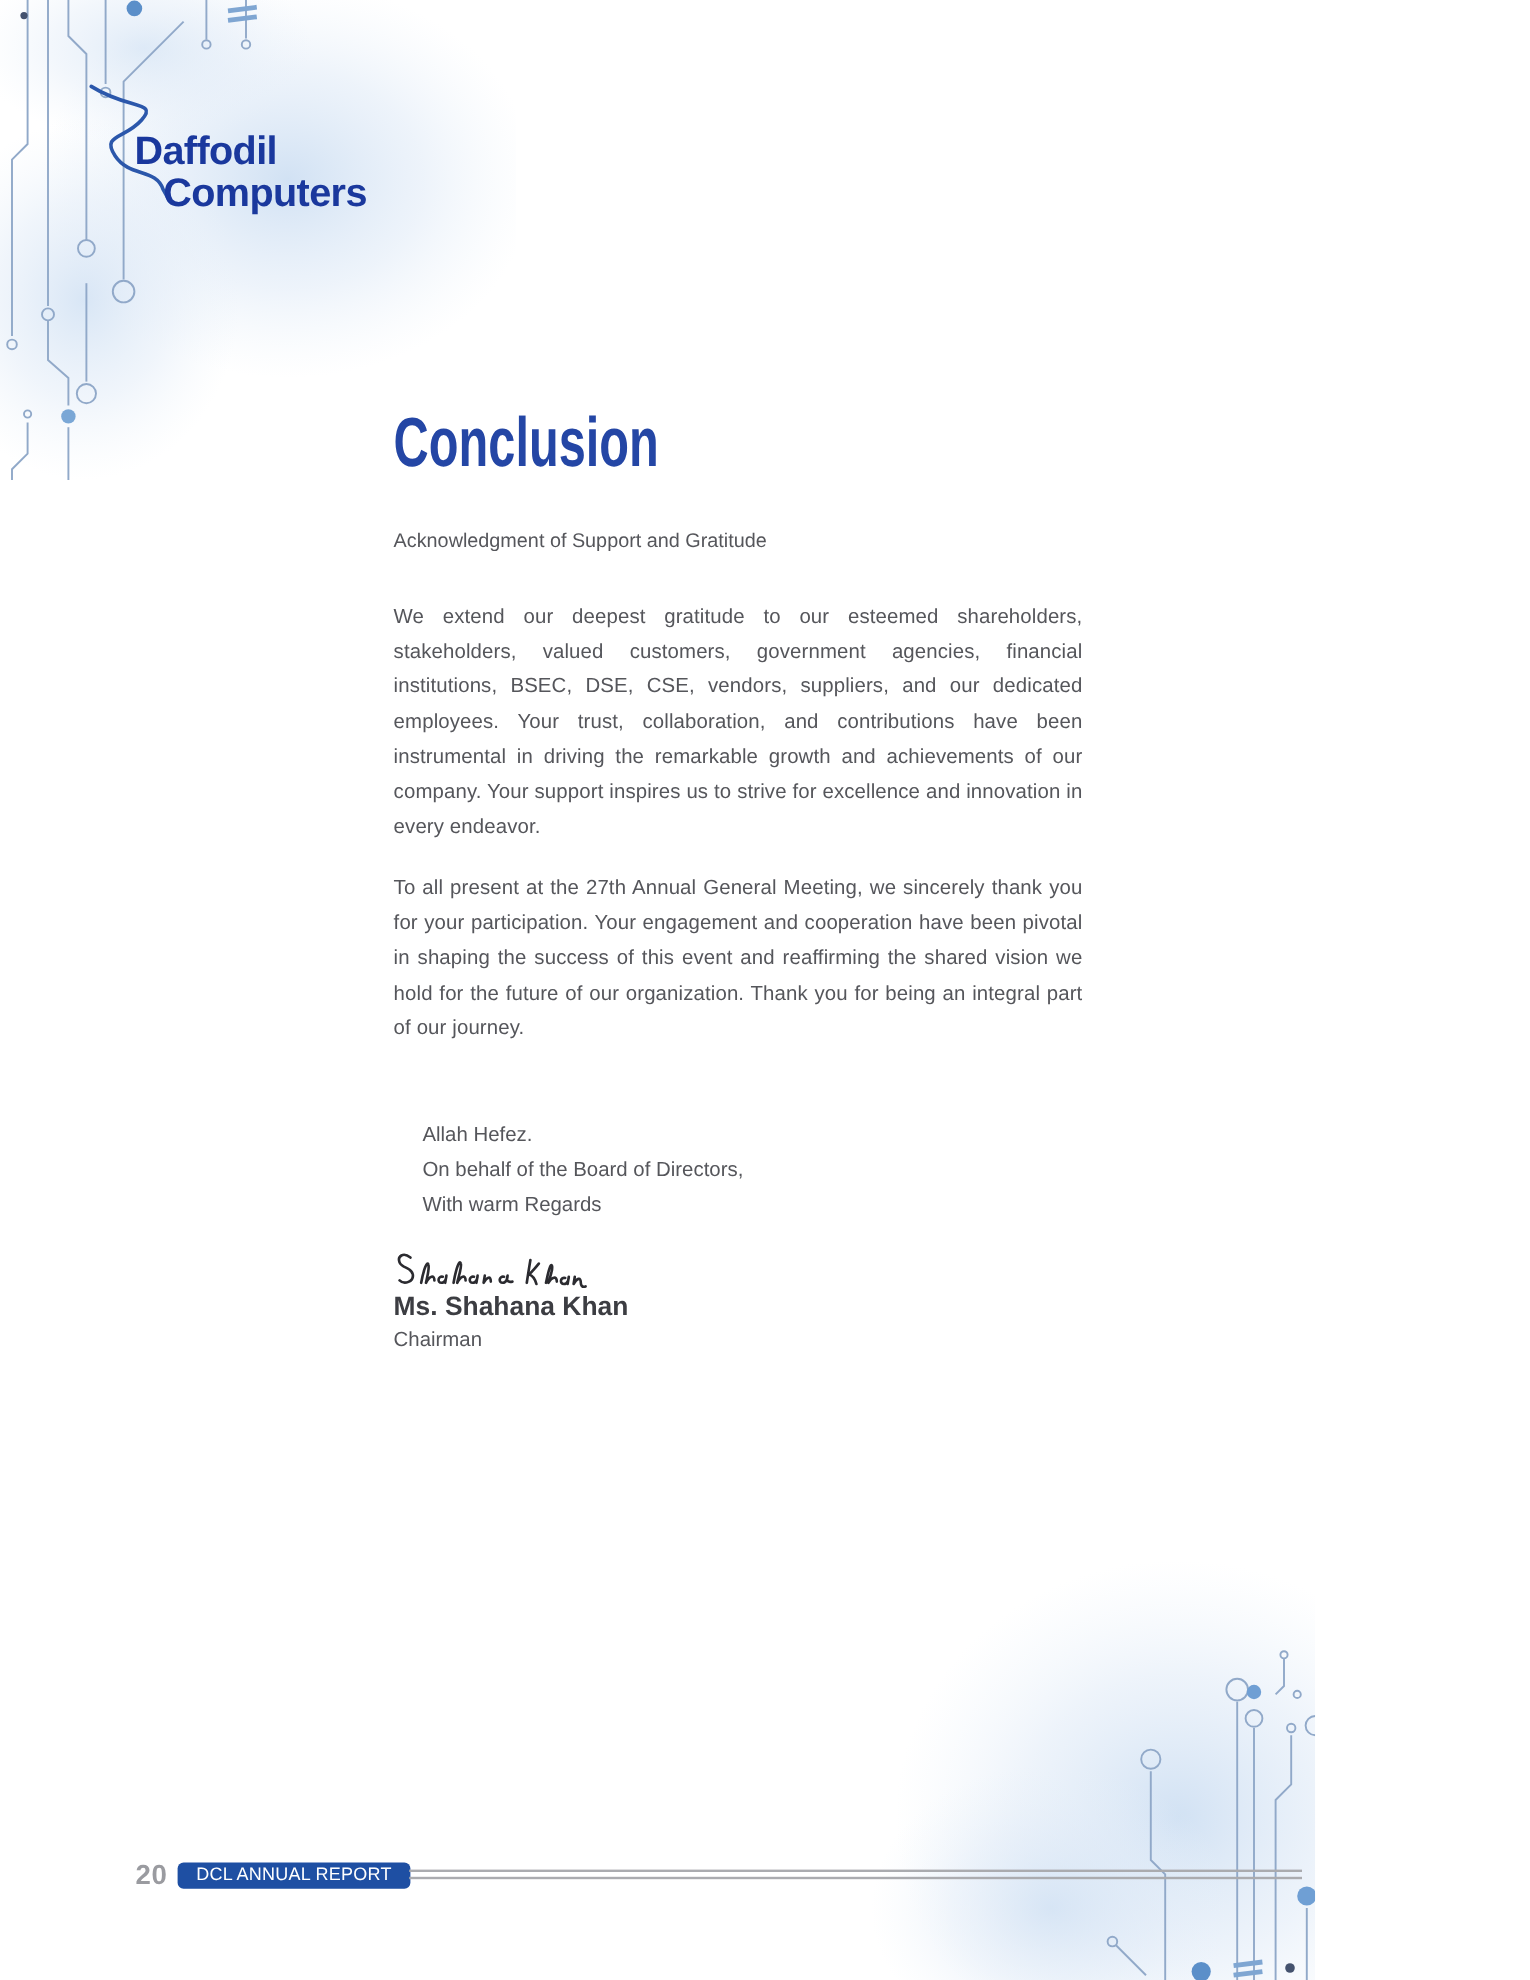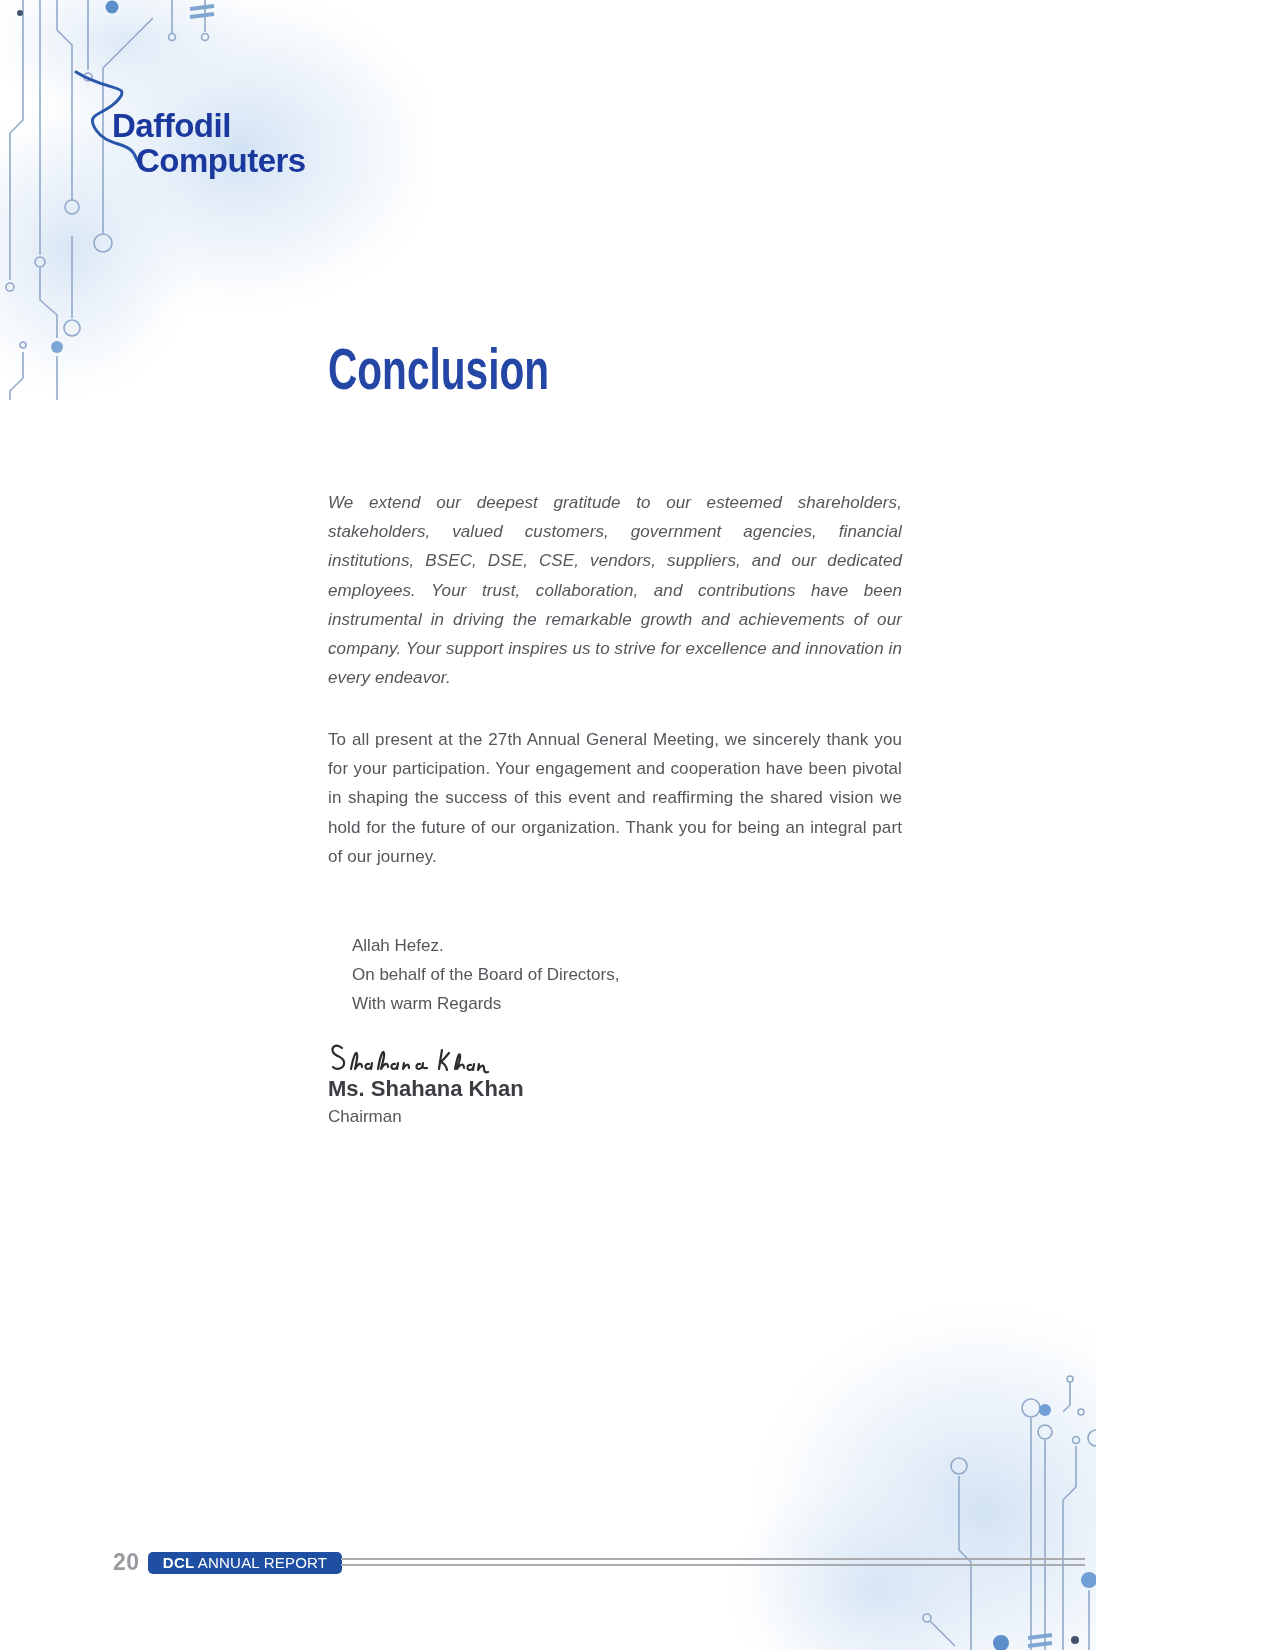--- a/index.html
+++ b/index.html
@@ -32,21 +32,21 @@
   }
   .subtitle{
     position:absolute;top:440px;left:328px;width:574px;
     color:var(--body-gray);font-size:16.5px;line-height:22px;
   }
   .para{
     position:absolute;left:328px;width:574px;
     color:var(--body-gray);font-size:17px;line-height:29.2px;
     text-align:justify;letter-spacing:0.1px;
   }
-  .para1{top:488px;font-style:italic;}
+  .para1{top:499px;}
   .para2{top:725px;}
 
   .signoff{
     position:absolute;top:931px;left:328px;width:574px;
     color:var(--body-gray);font-size:17px;line-height:29px;margin-left:24px;
   }
   .signoff span{display:block;}
 
   .signature{position:absolute;top:1040px;left:328px;}
 
@@ -63,21 +63,21 @@
     position:absolute;top:1550px;left:113px;
     color:var(--pagenum-gray);font-size:23px;font-weight:bold;line-height:24px;
     letter-spacing:0.5px;
   }
   .footer-badge{
     position:absolute;top:1552px;left:148px;width:194px;height:22px;
     background:var(--badge-blue);border-radius:5px;
     color:#ffffff;font-size:15px;line-height:22px;text-align:center;
     white-space:nowrap;letter-spacing:0.2px;
   }
-  .footer-badge .b{font-weight:bold;}
+  .footer-badge .b{font-weight:normal;}
   .footer-rule{
     position:absolute;top:1558px;left:341px;width:744px;height:8px;
     border-top:2px solid var(--rule-gray);
     border-bottom:2px solid var(--rule-gray);
     box-sizing:border-box;
   }
 </style>
 </head>
 <body>
 
@@ -160,20 +160,21 @@
     </g>
   </svg>
 
   <div class="logo">
     <span class="l1">Daffodil</span>
     <span class="l2">Computers</span>
   </div>
 
   <div class="heading">Conclusion</div>
 
+  <div class="subtitle">Acknowledgment of Support and Gratitude</div>
 
   <div class="para para1">We extend our deepest gratitude to our esteemed shareholders, stakeholders, valued customers, government agencies, financial institutions, BSEC, DSE, CSE, vendors, suppliers, and our dedicated employees. Your trust, collaboration, and contributions have been instrumental in driving the remarkable growth and achievements of our company. Your support inspires us to strive for excellence and innovation in every endeavor.</div>
 
   <div class="para para2">To all present at the 27th Annual General Meeting, we sincerely thank you for your participation. Your engagement and cooperation have been pivotal in shaping the success of this event and reaffirming the shared vision we hold for the future of our organization. Thank you for being an integral part of our journey.</div>
 
   <div class="signoff">
     <span>Allah Hefez.</span>
     <span>On behalf of the Board of Directors,</span>
     <span>With warm Regards</span>
   </div>

